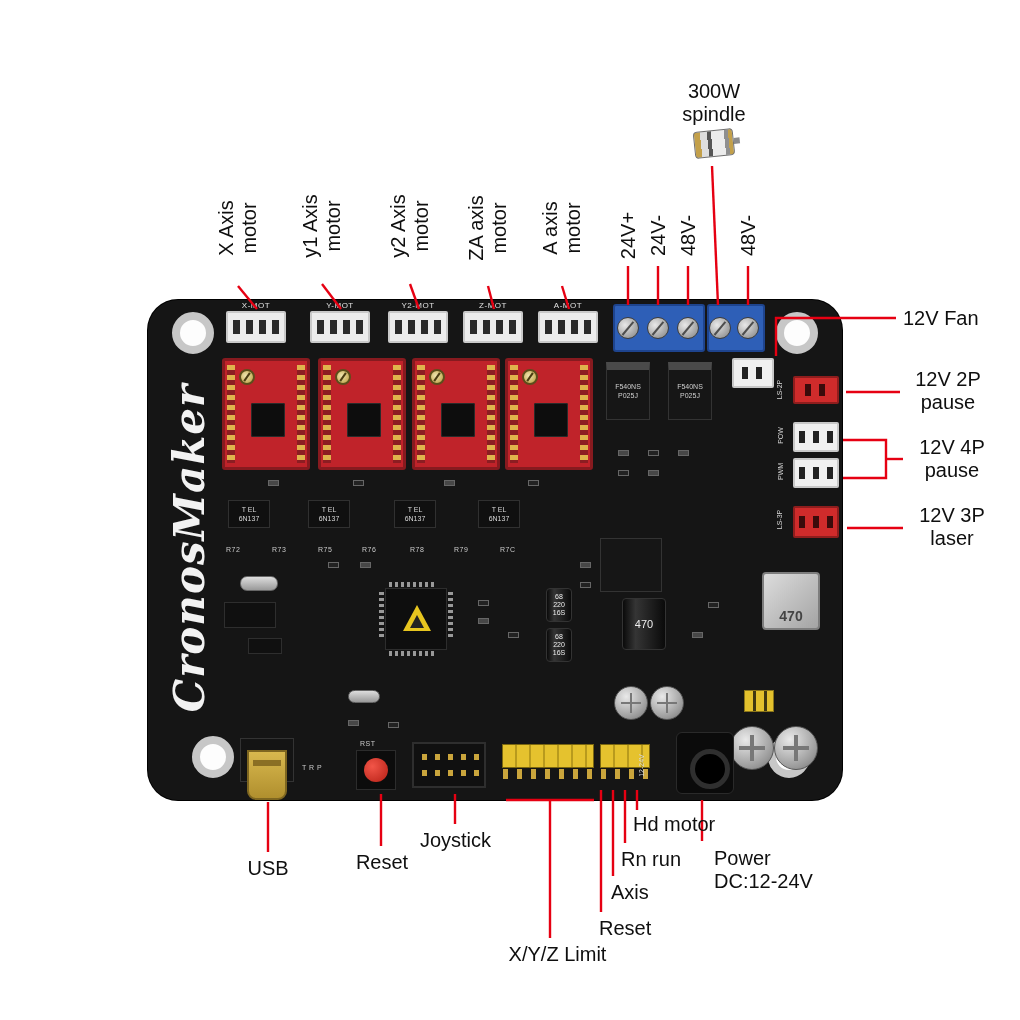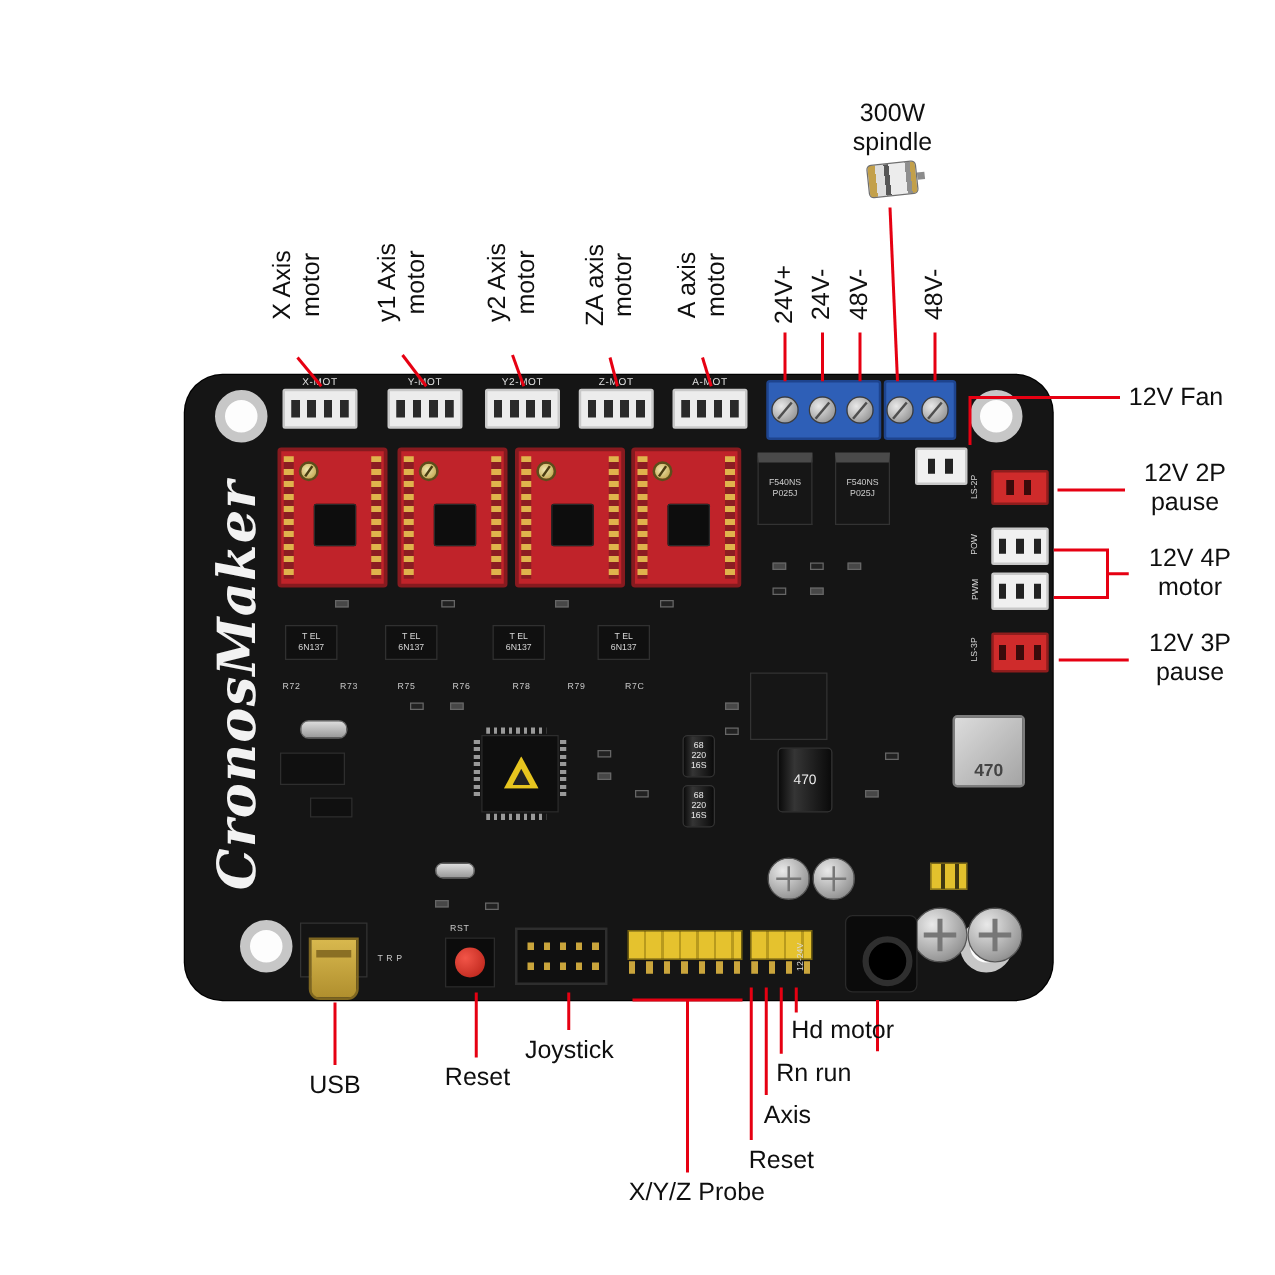--- a/index.html
+++ b/index.html
@@ -315,24 +315,25 @@
   <div class="rlbl" style="left:718px;top:224px;width:60px;height:23px">48V-</div>
 
   <div class="lbl c" style="left:678px;top:80px;width:72px">300W spindle</div>
   <div class="motor-icon">
     <div class="body"></div>
     <div class="shaft"></div>
   </div>
 
   <div class="lbl" style="left:903px;top:307px;width:90px">12V Fan</div>
   <div class="lbl c" style="left:908px;top:368px;width:80px">12V 2P pause</div>
-  <div class="lbl c" style="left:912px;top:436px;width:80px">12V 4P motor</div>
-  <div class="lbl c" style="left:912px;top:504px;width:80px">12V 3P pause</div>
+  <div class="lbl c" style="left:912px;top:436px;width:80px">12V 4P pause</div>
+  <div class="lbl c" style="left:912px;top:504px;width:80px">12V 3P laser</div>
 
   <div class="lbl c" style="left:238px;top:857px;width:60px">USB</div>
   <div class="lbl c" style="left:352px;top:851px;width:60px">Reset</div>
   <div class="lbl c" style="left:413px;top:829px;width:85px">Joystick</div>
-  <div class="lbl c" style="left:495px;top:943px;width:125px">X/Y/Z Probe</div>
+  <div class="lbl c" style="left:495px;top:943px;width:125px">X/Y/Z Limit</div>
   <div class="lbl" style="left:599px;top:917px">Reset</div>
   <div class="lbl" style="left:611px;top:881px">Axis</div>
   <div class="lbl" style="left:621px;top:848px">Rn run</div>
   <div class="lbl" style="left:633px;top:813px;width:95px">Hd motor</div>
+  <div class="lbl" style="left:714px;top:847px;width:105px">Power DC:12-24V</div>
 </div>
 
 </body></html>

